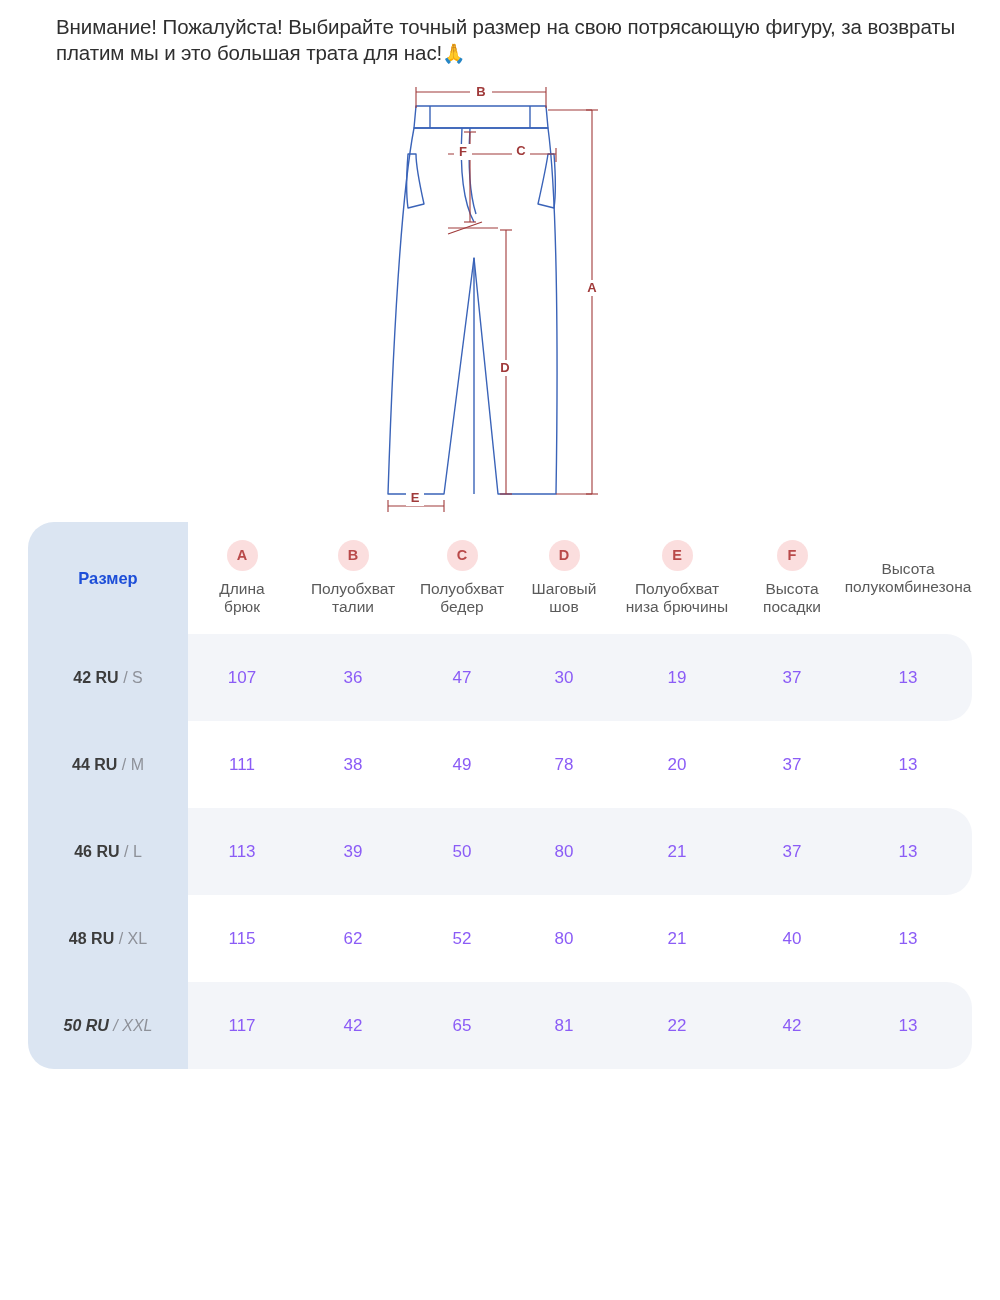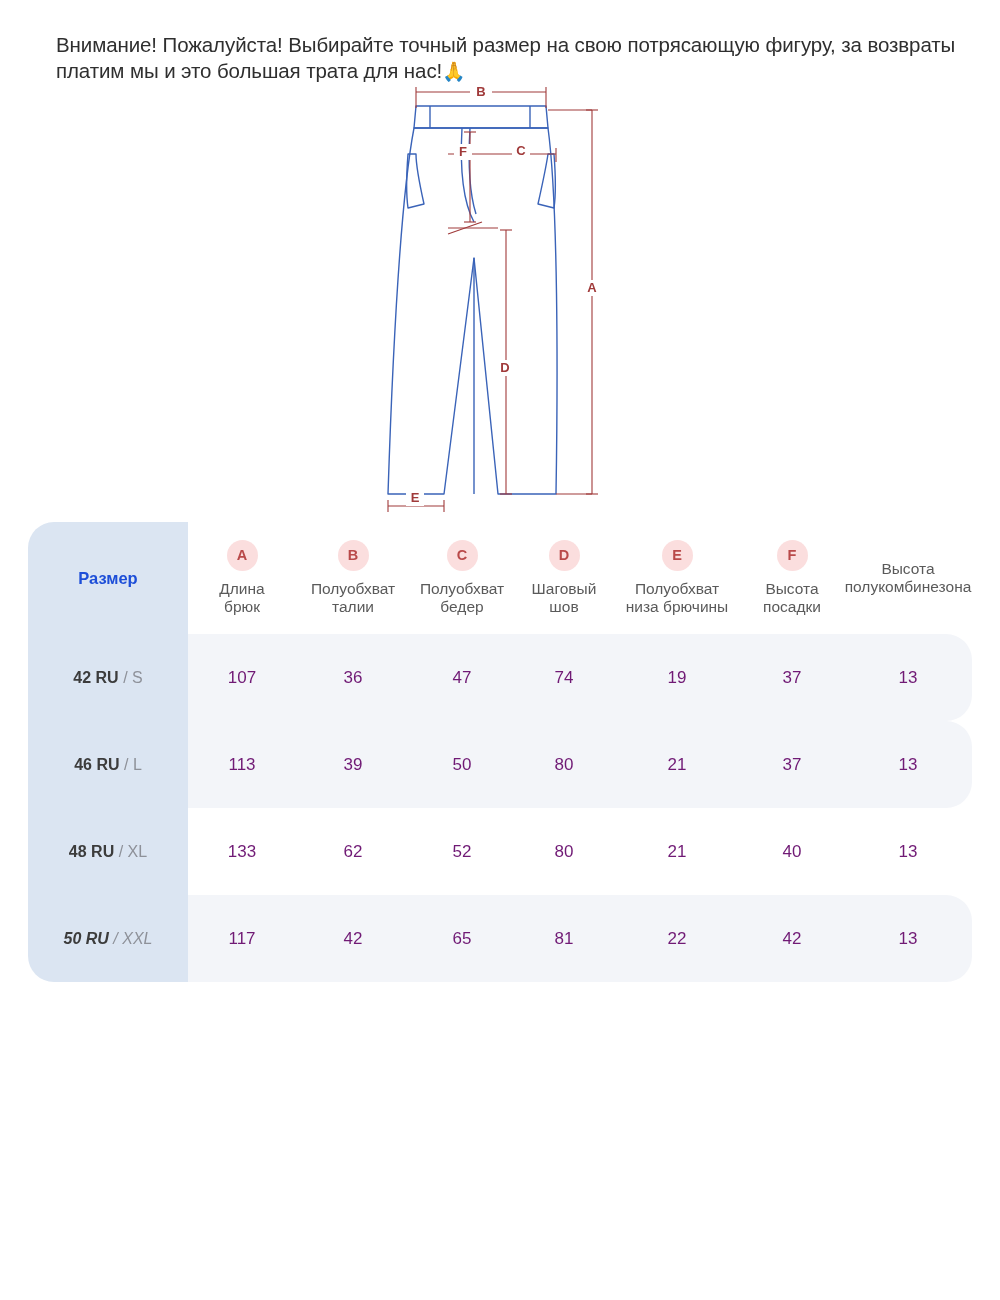--- a/index.html
+++ b/index.html
@@ -13,21 +13,21 @@
     font-family: "Liberation Sans", sans-serif;
     color: #3c3c3c;
     position: relative;
     overflow: hidden;
   }
 
   
   .notice {
     position: absolute;
     left: 56px;
-    top: 32px;
+    top: 14px;
     width: 900px;
     font-size: 20.5px;
     line-height: 1.28;
     color: #2f2f2f;
     letter-spacing: -0.1px;
   }
   .notice .emoji {
     font-size: 19px;
   }
 
@@ -97,21 +97,21 @@
     text-align: center;
   }
   .hdr-label { display: block; }
 
   
   .row { height: 87px; padding-left: 36px; }
   .row.alt .cell { background: #f3f5f9; }
   .cell {
     text-align: center;
     font-size: 17px;
-    color: #701a75;
+    color: #8b5cf6;
   }
   .cell-size {
     background: #dbe5f2;
     text-align: center;
     font-size: 16px;
     color: #3c3c3c;
   }
   .cell-size b { font-weight: bold; }
   .cell-size span.alt-size { color: #8e9199; font-weight: normal; }
 
@@ -249,44 +249,57 @@
     </thead>
     <tbody>
       <tr class="row alt">
         <td class="cell-size">
           <b>42 RU</b>
           <span class="alt-size">/ S</span>
         </td>
         <td class="cell">107</td>
         <td class="cell">36</td>
         <td class="cell">47</td>
-        <td class="cell">74</td>
+        <td class="cell">30</td>
         <td class="cell">19</td>
         <td class="cell">37</td>
         <td class="cell last">13</td>
+      </tr>
+      <tr class="row">
+        <td class="cell-size">
+          <b>44 RU</b>
+          <span class="alt-size">/ M</span>
+        </td>
+        <td class="cell">111</td>
+        <td class="cell">38</td>
+        <td class="cell">49</td>
+        <td class="cell">78</td>
+        <td class="cell">20</td>
+        <td class="cell">37</td>
+        <td class="cell">13</td>
       </tr>
       <tr class="row alt">
         <td class="cell-size">
           <b>46 RU</b>
           <span class="alt-size">/ L</span>
         </td>
         <td class="cell">113</td>
         <td class="cell">39</td>
         <td class="cell">50</td>
         <td class="cell">80</td>
         <td class="cell">21</td>
         <td class="cell">37</td>
         <td class="cell last">13</td>
       </tr>
       <tr class="row">
         <td class="cell-size">
           <b>48 RU</b>
           <span class="alt-size">/ XL</span>
         </td>
-        <td class="cell">133</td>
+        <td class="cell">115</td>
         <td class="cell">62</td>
         <td class="cell">52</td>
         <td class="cell">80</td>
         <td class="cell">21</td>
         <td class="cell">40</td>
         <td class="cell">13</td>
       </tr>
       <tr class="row alt">
         <td class="cell-size">
           <b>50 RU</b>

